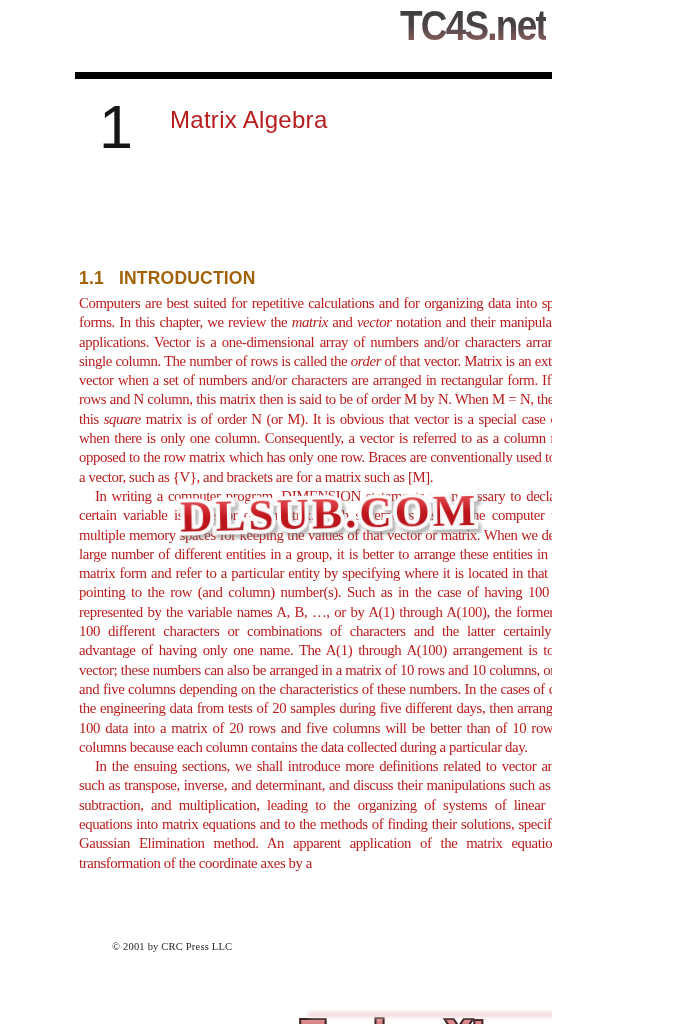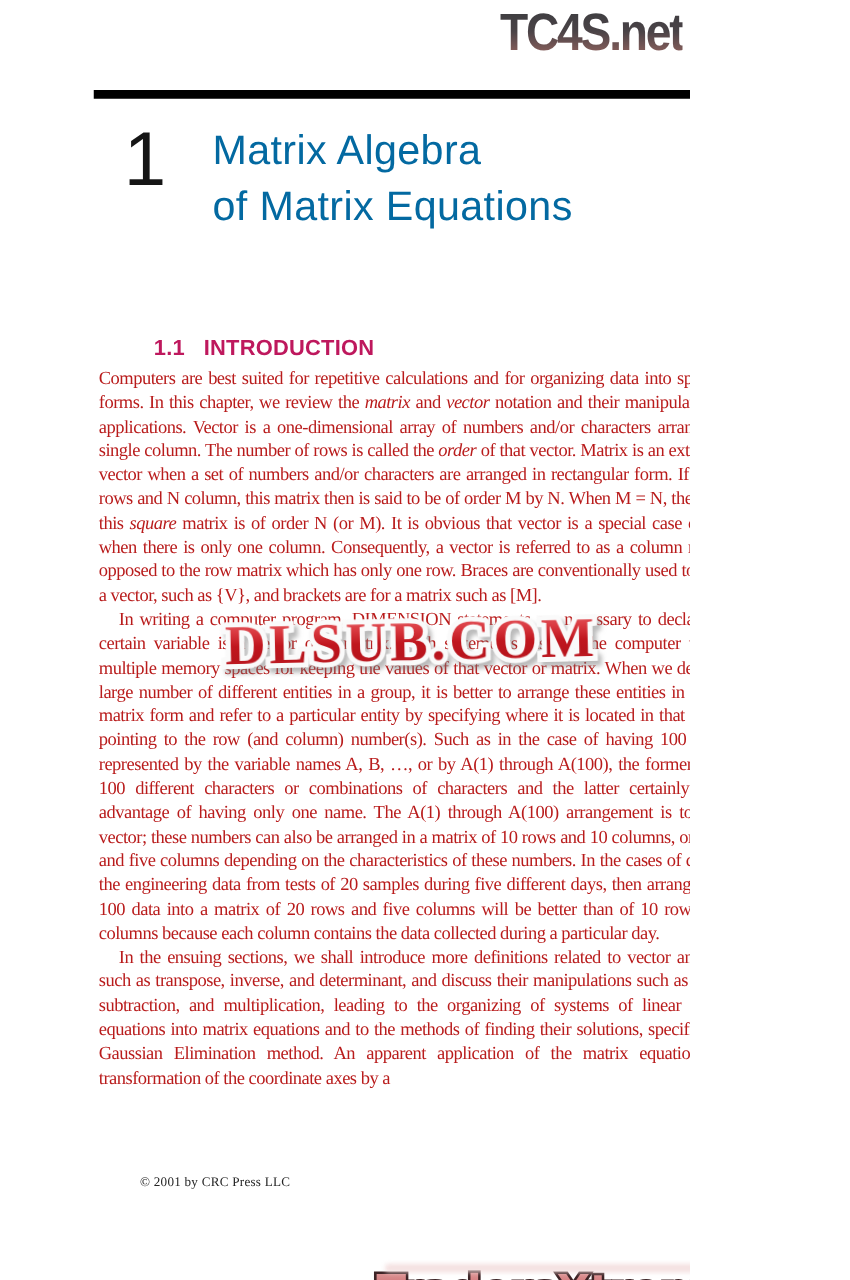--- a/index.html
+++ b/index.html
@@ -50,36 +50,35 @@
     font-family: "Liberation Sans", sans-serif;
     font-weight: 400;
     font-size: 61px;
     line-height: 60px;
     color: #151515;
   }
   .chapter-title {
     margin-left: 37px;
     font-family: "Liberation Sans", sans-serif;
     font-weight: 400;
-    font-size: 33px;
+    font-size: 24px;
     line-height: 45px;
     letter-spacing: 0.3px;
-    color: #0369a1;
+    color: #b91c1c;
   }
 
   .section-heading {
     position: absolute;
     left: 79px;
     top: 268px;
     font-family: "Liberation Sans", sans-serif;
     font-weight: 700;
     font-size: 17.5px;
-    color: #be185d;
+    color: #a16207;
     letter-spacing: 0.2px;
-    margin-left: 44px;
   }
   .section-heading .sec-num { margin-right: 15px; }
 
   .body {
     position: absolute;
     left: 79px;
     top: 294px;
     width: 524px;
     font-size: 14.8px;
     line-height: 19.3px;
@@ -176,21 +175,20 @@
 <div class="page">
 
   <div class="tc4s">TC4S.net</div>
 
   <div class="rule"></div>
 
   <div class="chapter">
     <div class="chapter-number">1</div>
     <div class="chapter-title">
       <div>Matrix Algebra</div>
-      <div>of Matrix Equations</div>
     </div>
   </div>
 
   <div class="section-heading">
     <span class="sec-num">1.1</span><span class="sec-title">INTRODUCTION</span>
   </div>
 
   <div class="body">
       <p><span>Computers are best suited for repetitive calculations and for organizing data into specialized forms. In this chapter, we review the </span><span class="it">matrix</span><span> and </span><span class="it">vector</span><span> notation and their manipulations and applications. Vector is a one-dimensional array of numbers and/or characters arranged as a single column. The number of rows is called the </span><span class="it">order</span><span> of that vector. Matrix is an extension of vector when a set of numbers and/or characters are arranged in rectangular form. If it has M rows and N column, this matrix then is said to be of order M by N. When M = N, then we say this </span><span class="it">square</span><span> matrix is of order N (or M). It is obvious that vector is a special case of matrix when there is only one column. Consequently, a vector is referred to as a column matrix as opposed to the row matrix which has only one row. Braces are conventionally used to indicate a vector, such as {V}, and brackets are for a matrix such as [M].</span></p>
       <p class="indent"><span>In writing a computer program, DIMENSION statements are necessary to declare that a certain variable is a vector or a matrix. Such statements instruct the computer to assign multiple memory spaces for keeping the values of that vector or matrix. When we deal with a large number of different entities in a group, it is better to arrange these entities in vector or matrix form and refer to a particular entity by specifying where it is located in that group by pointing to the row (and column) number(s). Such as in the case of having 100 numbers represented by the variable names A, B, …, or by A(1) through A(100), the former requires 100 different characters or combinations of characters and the latter certainly has the advantage of having only one name. The A(1) through A(100) arrangement is to adopt a vector; these numbers can also be arranged in a matrix of 10 rows and 10 columns, or 20 rows and five columns depending on the characteristics of these numbers. In the cases of collecting the engineering data from tests of 20 samples during five different days, then arranging these 100 data into a matrix of 20 rows and five columns will be better than of 10 rows and 10 columns because each column contains the data collected during a particular day.</span></p>

